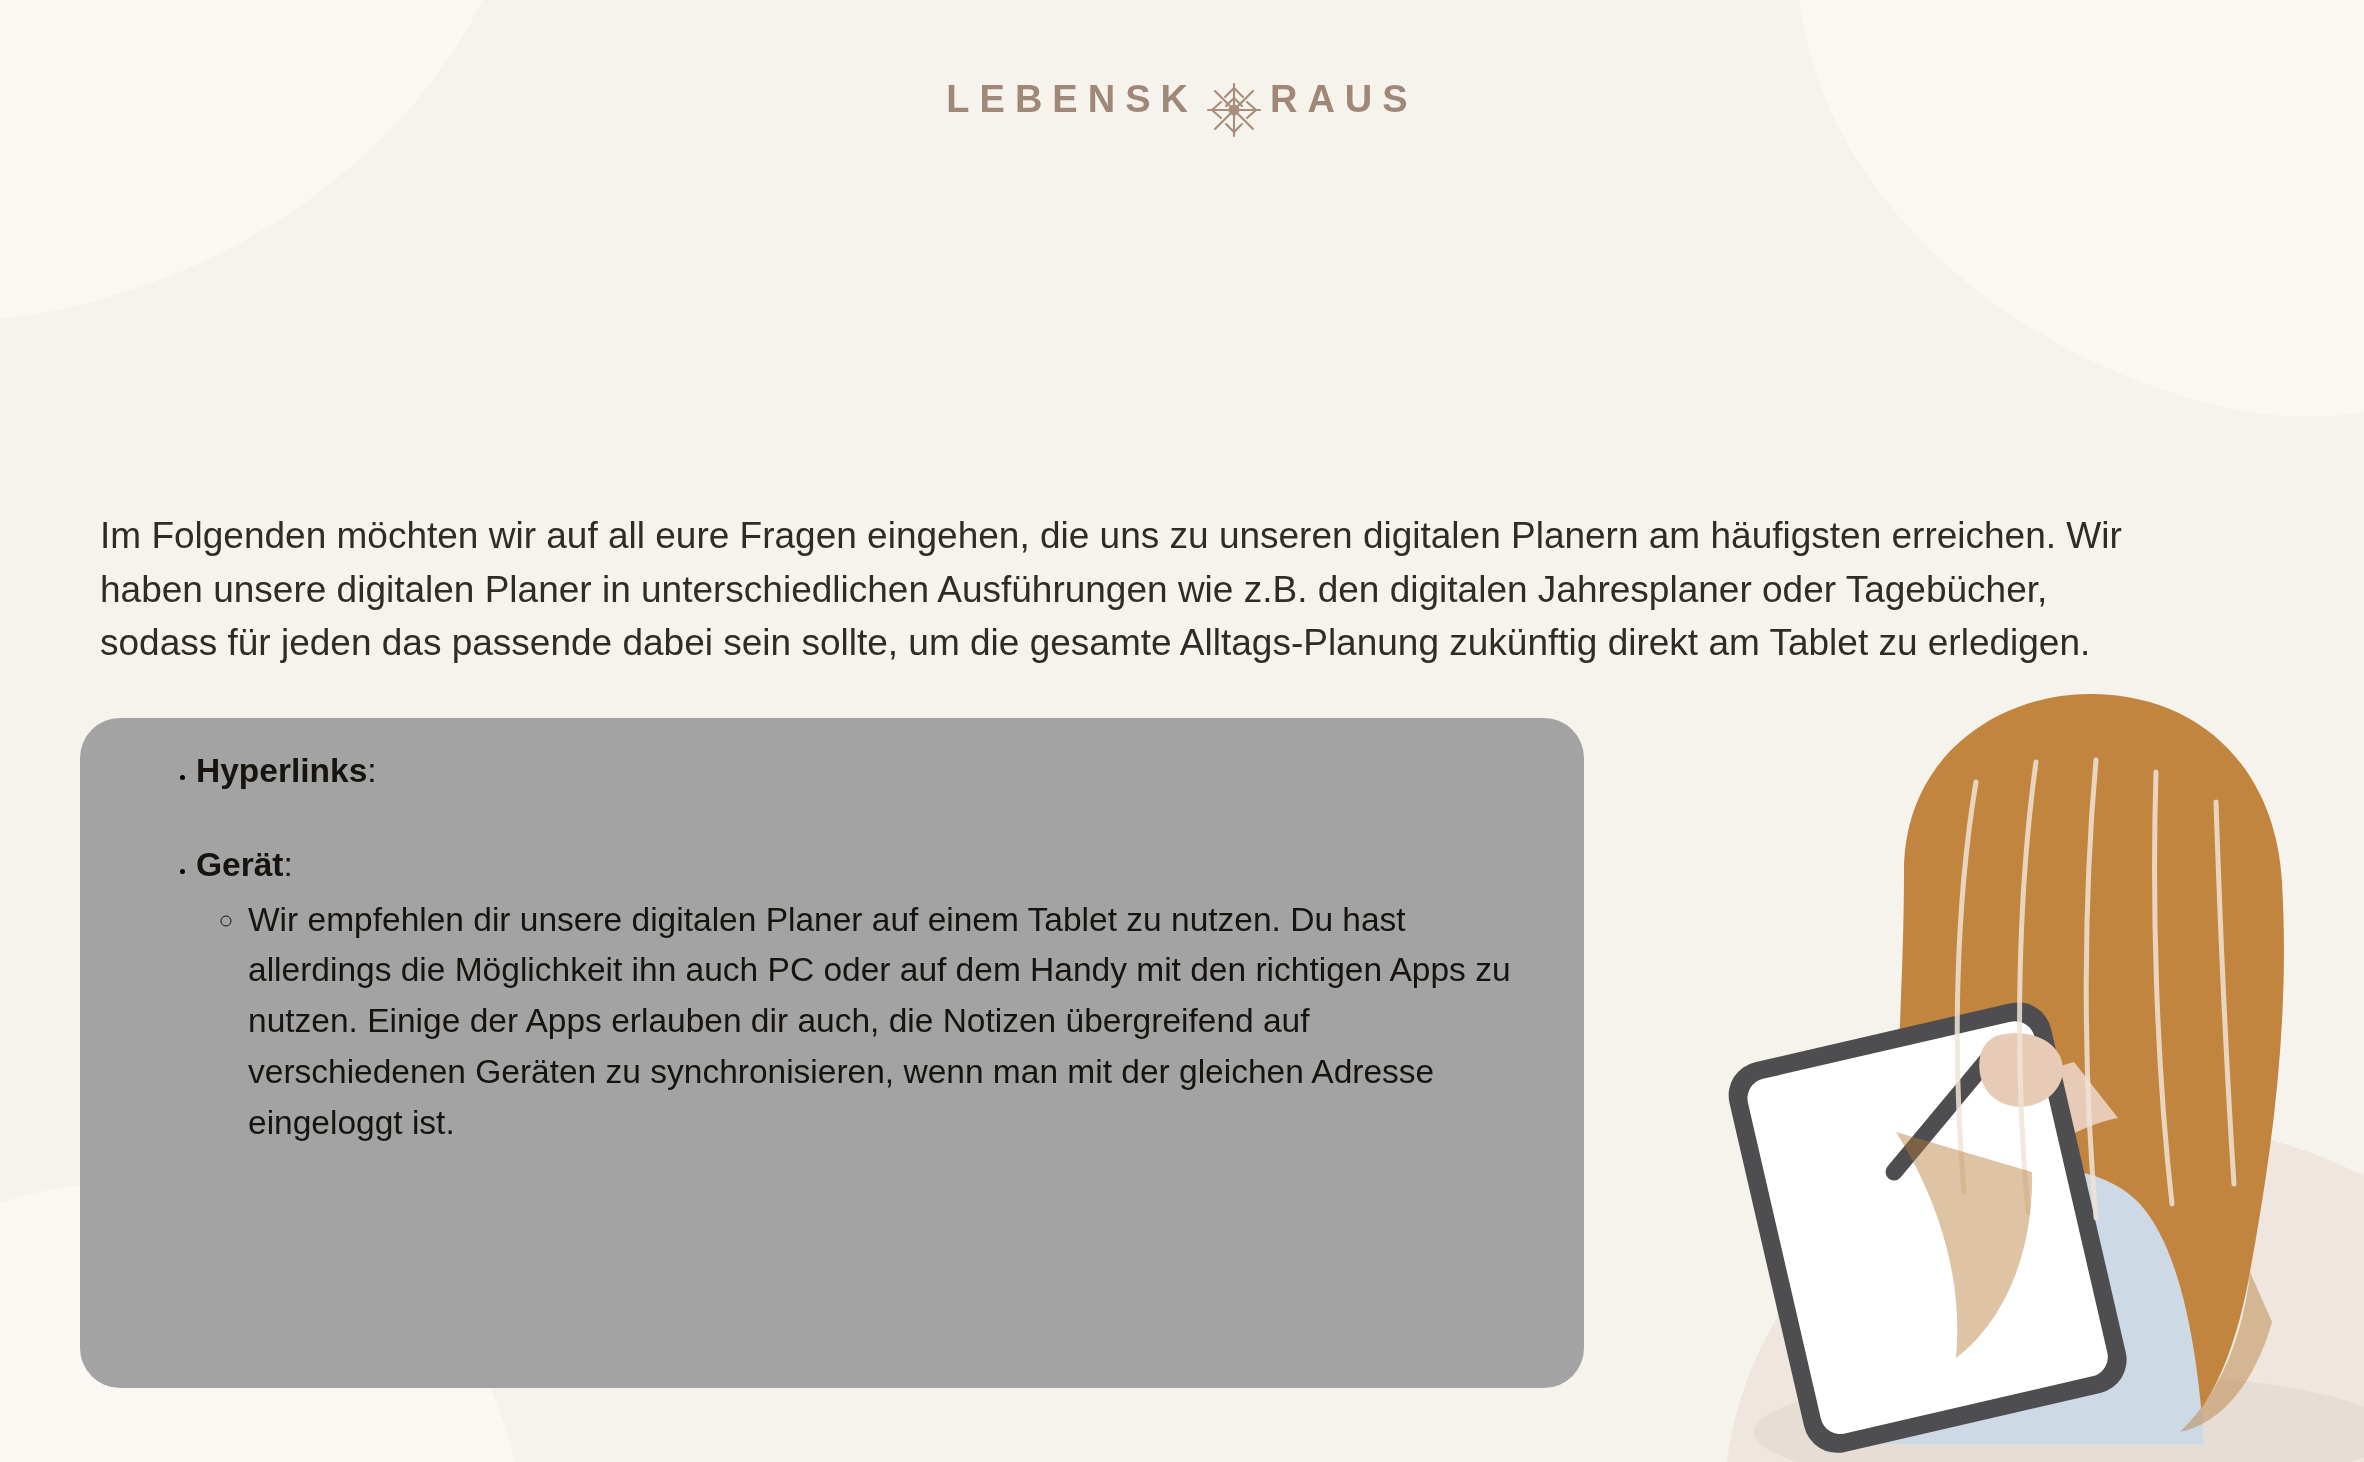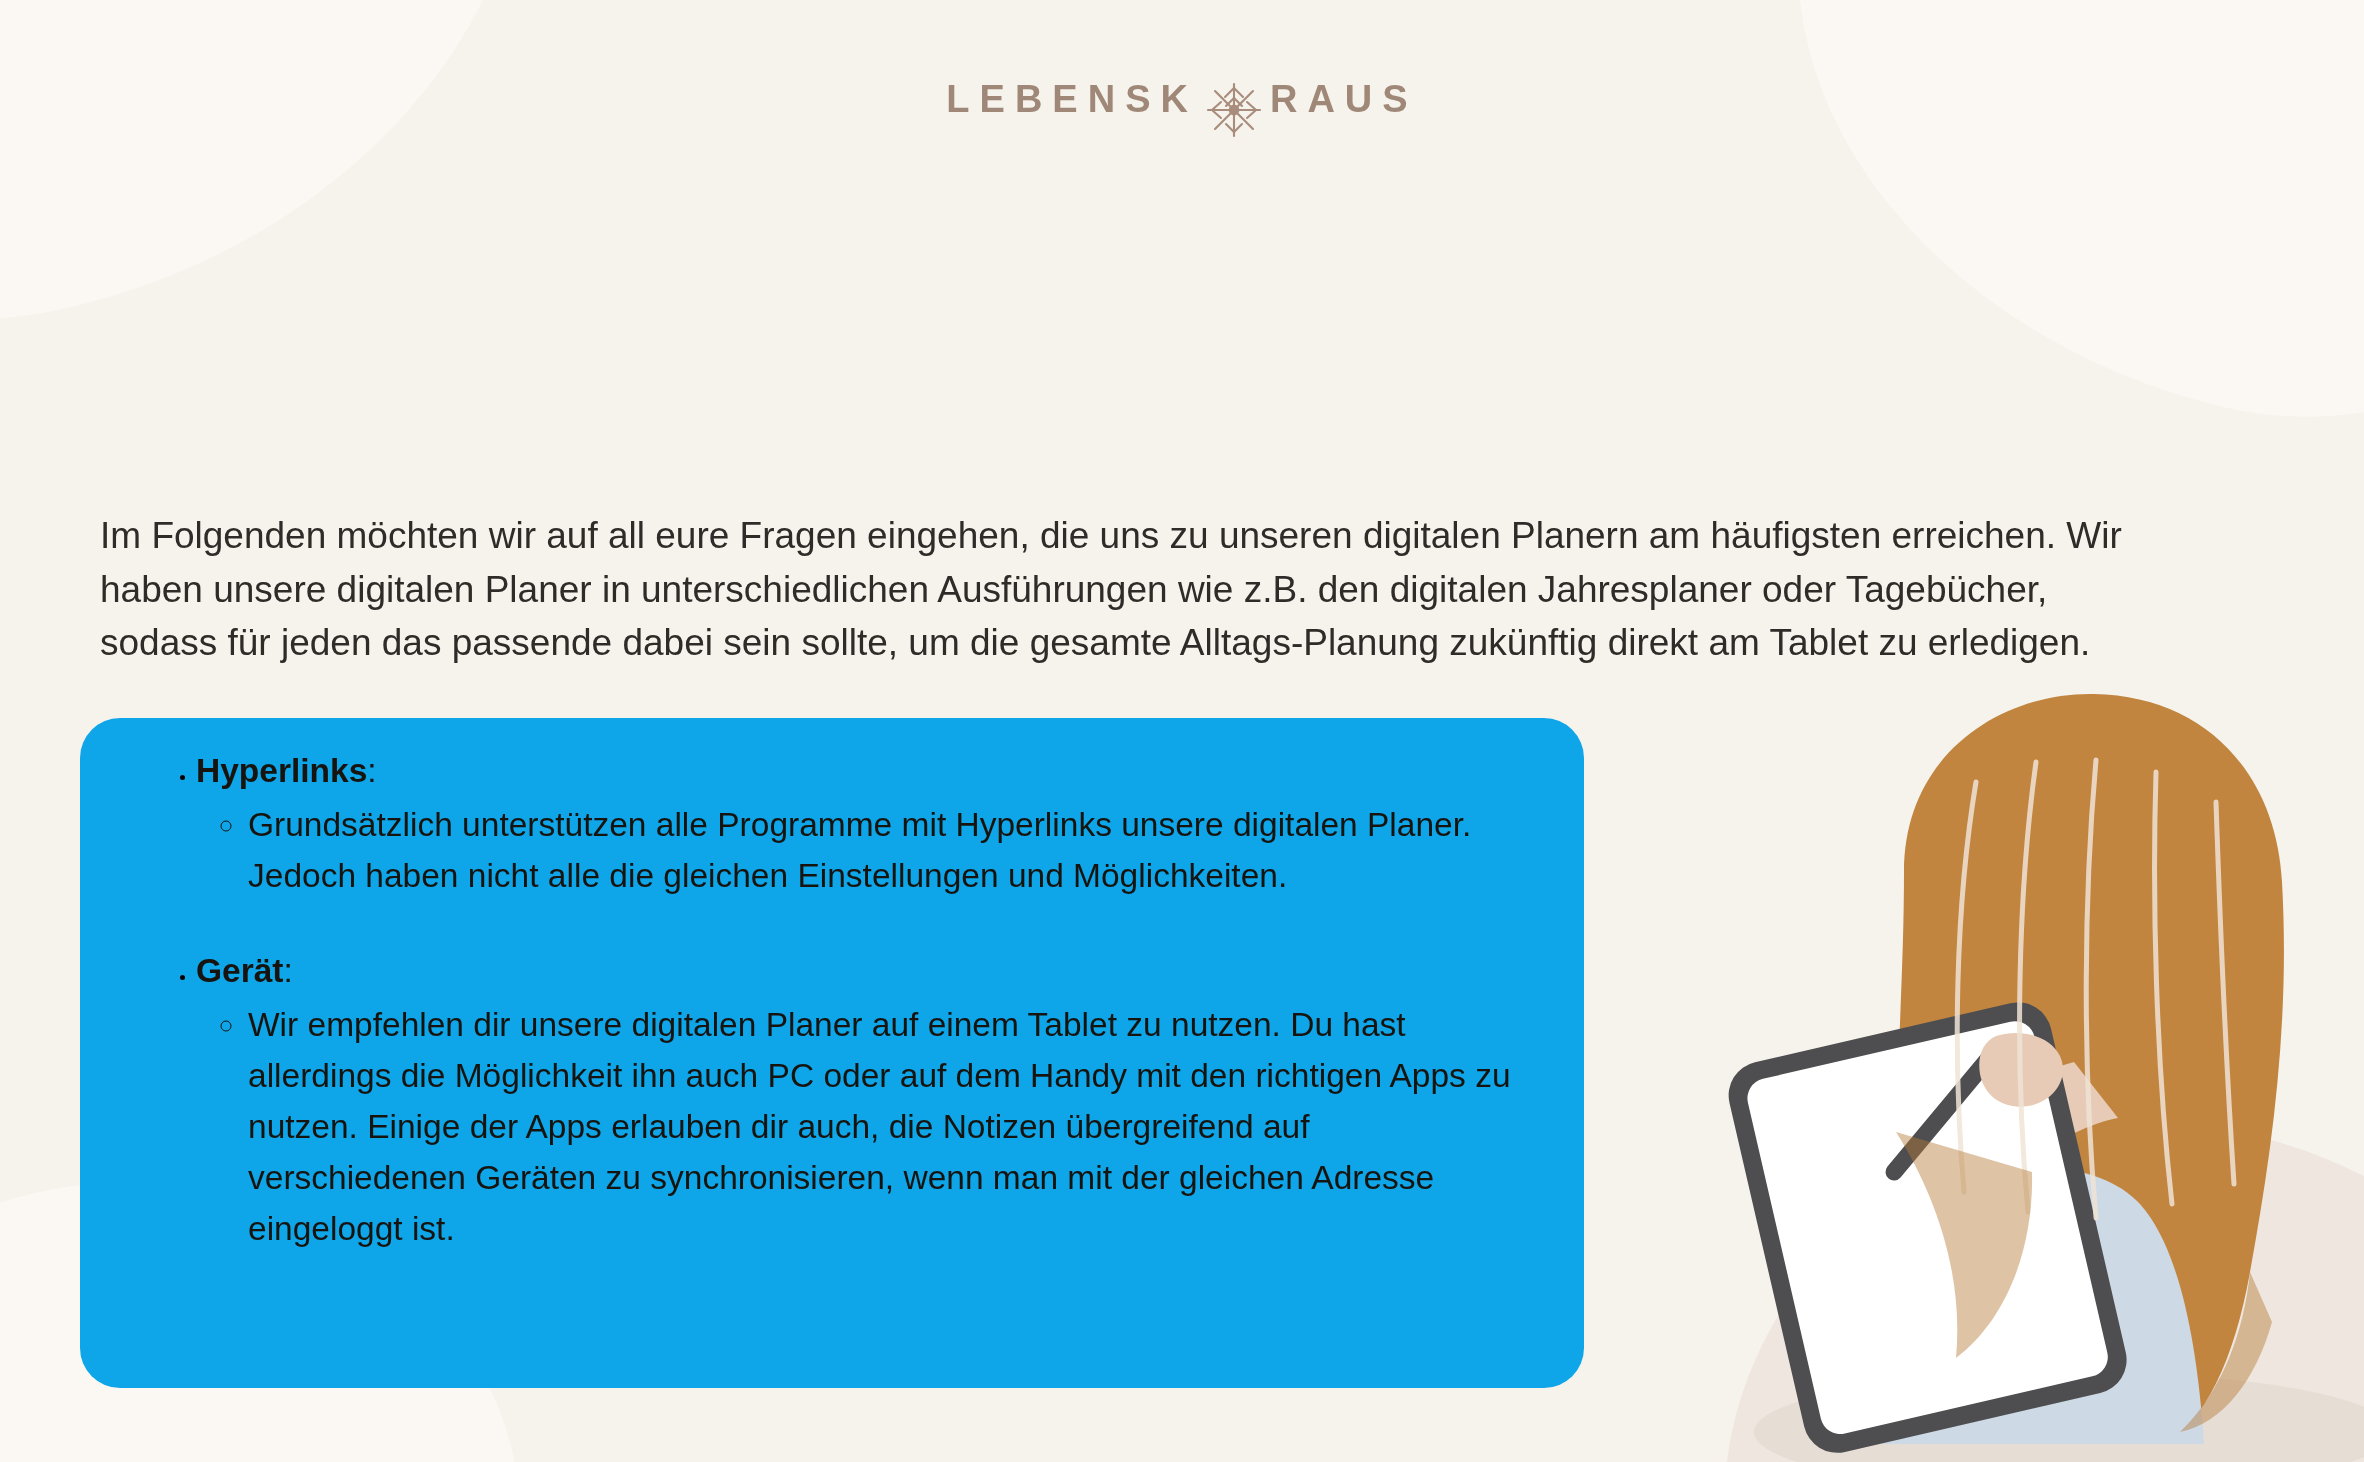--- a/index.html
+++ b/index.html
@@ -125,21 +125,21 @@
     color: #2f2b28;
   }
 
   
   .card {
     position: absolute;
     left: 80px;
     top: 718px;
     width: 1504px;
     height: 670px;
-    background: #0ea5e9;
+    background: #a3a3a3;
     border-radius: 40px;
   }
   .card-inner {
     padding: 28px 60px 20px 58px;
   }
 
   ul.level1 {
     list-style: disc;
     margin: 0;
     padding-left: 58px;
@@ -218,23 +218,20 @@
 
   <p class="intro">Im Folgenden möchten wir auf all eure Fragen eingehen, die uns zu unseren digitalen Planern am häufigsten erreichen. Wir haben unsere digitalen Planer in unterschiedlichen Ausführungen wie z.B. den digitalen Jahresplaner oder Tagebücher, sodass für jeden das passende dabei sein sollte, um die gesamte Alltags-Planung zukünftig direkt am Tablet zu erledigen.</p>
 
   <div class="card">
     <div class="card-inner">
       <ul class="level1">
         <li>
           <div class="bullet-head">
             <b>Hyperlinks</b><span>:</span>
           </div>
-          <ul class="level2">
-            <li>Grundsätzlich unterstützen alle Programme mit Hyperlinks unsere digitalen Planer. Jedoch haben nicht alle die gleichen Einstellungen und Möglichkeiten.</li>
-          </ul>
         </li>
         <div class="group-gap"></div>
         <li>
           <div class="bullet-head">
             <b>Gerät</b><span>:</span>
           </div>
           <ul class="level2">
             <li>Wir empfehlen dir unsere digitalen Planer auf einem Tablet zu nutzen. Du hast allerdings die Möglichkeit ihn auch PC oder auf dem Handy mit den richtigen Apps zu nutzen. Einige der Apps erlauben dir auch, die Notizen übergreifend auf verschiedenen Geräten zu synchronisieren, wenn man mit der gleichen Adresse eingeloggt ist.</li>
           </ul>
         </li>

